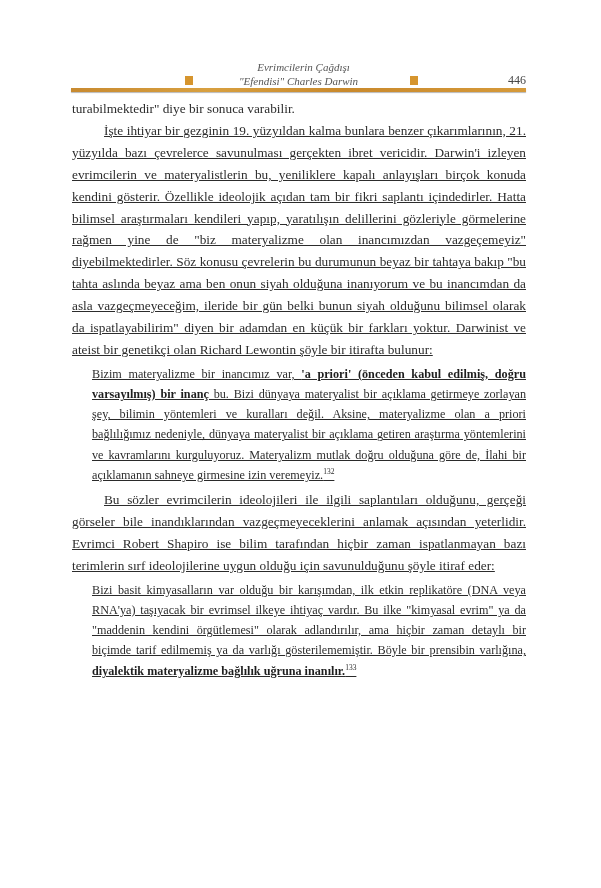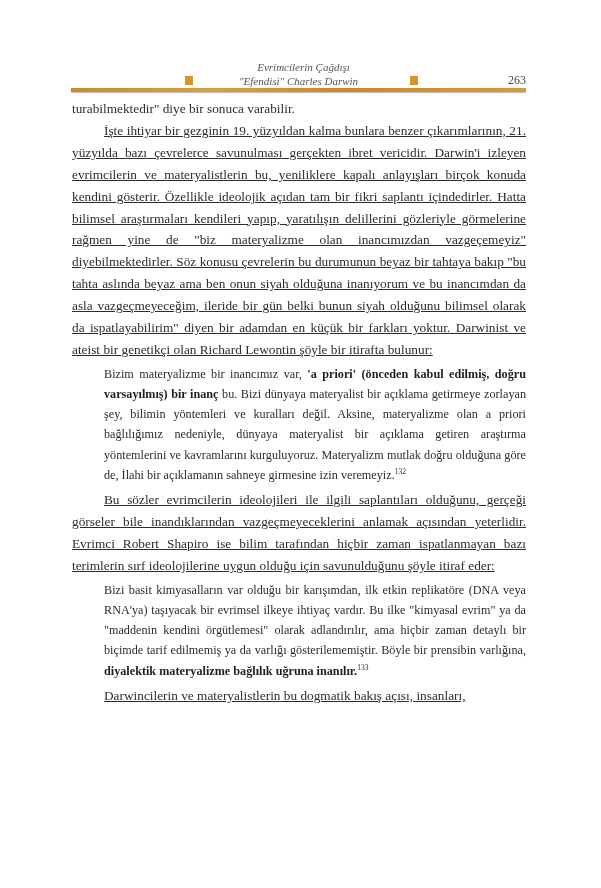--- a/index.html
+++ b/index.html
@@ -16,47 +16,46 @@
   .sq-right { left: 339px; }
   .page-num { position: absolute; right: 0; top: 13px; font-family: "Liberation Serif", serif;
          font-size: 12px; color: #444; }
   .bar { position: absolute; left: 0; right: 0; top: 28px; height: 4px;
          background: linear-gradient(90deg, #c88a30, #d8a040 30%, #c9892c 60%, #d69a3a 100%);
          box-shadow: 0 1px 1px #b8b8b8; }
   .content { position: absolute; left: 72px; top: 98px; width: 454px; }
   p { margin: 0; font-size: 13.3px; line-height: 21.9px; text-align: justify;
       font-family: "Liberation Serif", serif; color: #2c2c2c; }
   p.indent { text-indent: 32px; text-decoration: underline; }
-  .quote { margin: 3px 0 4px 32px; }
+  .quote { margin: 3px 0 4px 20px; text-decoration: underline; }
   .quote p { font-size: 12.2px; line-height: 20.2px; }
   b { font-weight: bold; color: #1e1e1e; }
   sup { font-size: 7.5px; vertical-align: 5px; line-height: 0; }
 </style>
 </head>
 <body>
 
 <div class="header">
   <div class="header-title">
     <span class="l1">Evrimcilerin Çağdışı</span>
     <span class="l2">"Efendisi" Charles Darwin</span>
   </div>
   <div class="header-sq sq-left"></div>
   <div class="header-sq sq-right"></div>
-  <div class="page-num">263</div>
+  <div class="page-num">446</div>
   <div class="bar"></div>
 </div>
 
 <div class="content">
   <p>turabilmektedir" diye bir sonuca varabilir.</p>
   <p class="indent">İşte ihtiyar bir gezginin 19. yüzyıldan kalma bunlara benzer çıkarımlarının, 21. yüzyılda bazı çevrelerce savunulması gerçekten ibret vericidir. Darwin'i izleyen evrimcilerin ve materyalistlerin bu, yeniliklere kapalı anlayışları birçok konuda kendini gösterir. Özellikle ideolojik açıdan tam bir fikri saplantı içindedirler. Hatta bilimsel araştırmaları kendileri yapıp, yaratılışın delillerini gözleriyle görmelerine rağmen yine de "biz materyalizme olan inancımızdan vazgeçemeyiz" diyebilmektedirler. Söz konusu çevrelerin bu durumunun beyaz bir tahtaya bakıp "bu tahta aslında beyaz ama ben onun siyah olduğuna inanıyorum ve bu inancımdan da asla vazgeçmeyeceğim, ileride bir gün belki bunun siyah olduğunu bilimsel olarak da ispatlayabilirim" diyen bir adamdan en küçük bir farkları yoktur. Darwinist ve ateist bir genetikçi olan Richard Lewontin şöyle bir itirafta bulunur:</p>
 
   <div class="quote">
     <p><span>Bizim materyalizme bir inancımız var, </span><b>'a priori' (önceden kabul edilmiş, doğru varsayılmış) bir inanç</b><span> bu. Bizi dünyaya materyalist bir açıklama getirmeye zorlayan şey, bilimin yöntemleri ve kuralları değil. Aksine, materyalizme olan a priori bağlılığımız nedeniyle, dünyaya materyalist bir açıklama getiren araştırma yöntemlerini ve kavramlarını kurguluyoruz. Materyalizm mutlak doğru olduğuna göre de, İlahi bir açıklamanın sahneye girmesine izin veremeyiz.</span><sup>132</sup></p>
   </div>
 
   <p class="indent">Bu sözler evrimcilerin ideolojileri ile ilgili saplantıları olduğunu, gerçeği görseler bile inandıklarından vazgeçmeyeceklerini anlamak açısından yeterlidir. Evrimci Robert Shapiro ise bilim tarafından hiçbir zaman ispatlanmayan bazı terimlerin sırf ideolojilerine uygun olduğu için savunulduğunu şöyle itiraf eder:</p>
 
   <div class="quote">
     <p><span>Bizi basit kimyasalların var olduğu bir karışımdan, ilk etkin replikatöre (DNA veya RNA'ya) taşıyacak bir evrimsel ilkeye ihtiyaç vardır. Bu ilke "kimyasal evrim" ya da "maddenin kendini örgütlemesi" olarak adlandırılır, ama hiçbir zaman detaylı bir biçimde tarif edilmemiş ya da varlığı gösterilememiştir. Böyle bir prensibin varlığına, </span><b>diyalektik materyalizme bağlılık uğruna inanılır.</b><sup>133</sup></p>
   </div>
 
-  <p class="indent">Darwincilerin ve materyalistlerin bu dogmatik bakış açısı, insanları,</p>
 </div>
 
 </body></html>

